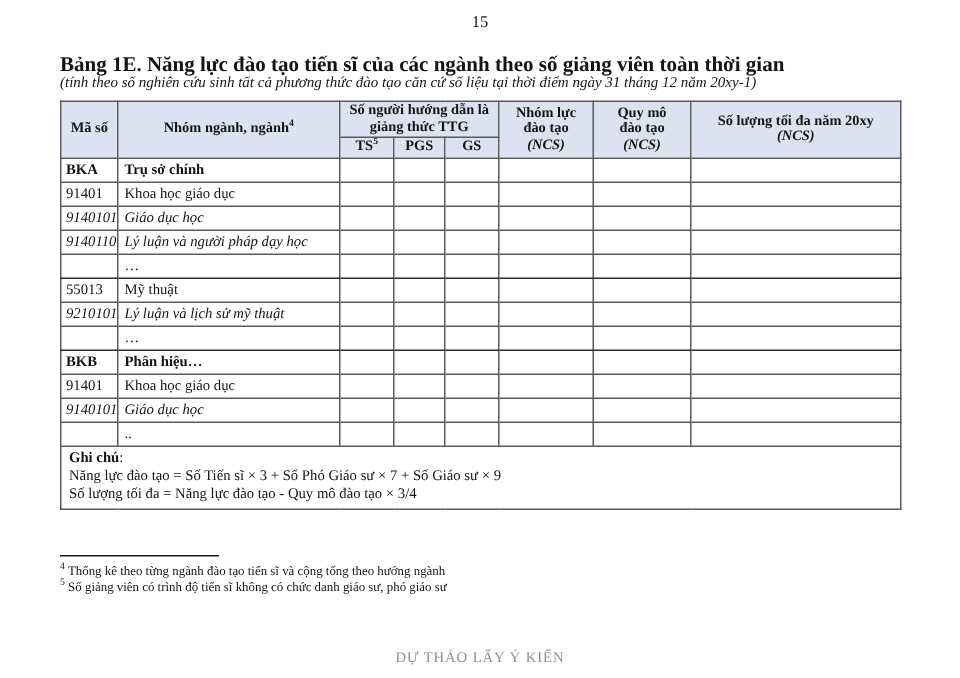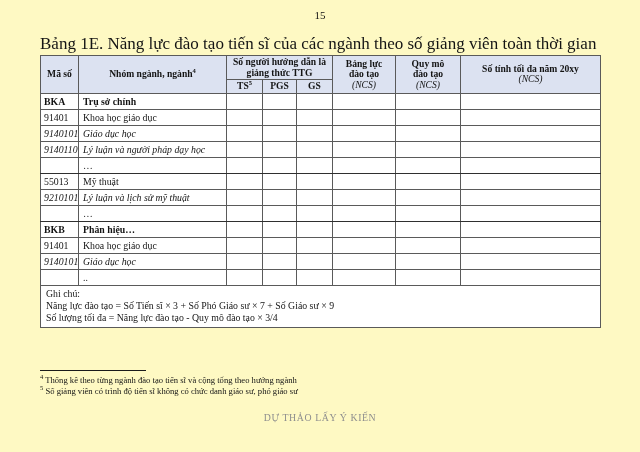--- a/index.html
+++ b/index.html
@@ -6,40 +6,40 @@
     --header-bg: #dce2f1;
     --footer-color: #8e8e8e;
   }
   * { margin: 0; padding: 0; box-sizing: border-box; }
   html, body { background: #e8e8e8; }
   body { font-family: "Liberation Serif", "DejaVu Serif", serif; color: #141414; }
   .page {
     position: relative;
     width: 640px;
     height: 452px;
-    background: #fef9c3;
+    background: #ffffff;
     overflow: hidden;
   }
   .page-number {
     position: absolute;
     top: 9px;
     left: 0;
     width: 100%;
     text-align: center;
     font-size: 11px;
   }
   .content {
     position: absolute;
     left: 40px;
     top: 37px;
     width: 564px;
   }
   .title {
-    font-weight: normal;
-    font-size: 17px;
+    font-weight: bold;
+    font-size: 14px;
     line-height: 13px;
     white-space: nowrap;
   }
   .subtitle {
     font-style: italic;
     font-size: 10px;
     line-height: 12px;
     white-space: nowrap;
   }
   table.cap-table {
@@ -74,55 +74,56 @@
   .cell-code { padding-left: 3px !important; margin-top: 24px; }
   tr.row-bold td { font-weight: bold; }
   tr.row-italic td { font-style: italic; }
   tr.section-end td { border-bottom: 1.6px solid #2f2f2f; }
   td.notes-cell {
     font-size: 9.8px;
     line-height: 12px;
     padding: 2px 5px 3px 5px;
     background: #fff;
   }
-  .notes-label { font-weight: normal; }
-  .ital { font-style: italic; font-weight: normal; }
+  .notes-label { font-weight: bold; }
+  .ital { font-style: italic; font-weight: bold; }
   sup { font-size: 6.5px; vertical-align: super; line-height: 0; }
   .footnotes {
     position: absolute;
     left: 40px;
     top: 370px;
     font-size: 8.6px;
     line-height: 11px;
   }
   .fn-sep {
     width: 106px;
     border-top: 1px solid #1a1a1a;
     margin-bottom: 4px;
   }
   .doc-footer {
     position: absolute;
-    top: 412px;
+    top: 433px;
     left: 0;
     width: 100%;
     text-align: center;
     color: var(--footer-color);
     font-size: 9.8px;
     letter-spacing: 0.6px;
   }
 </style>
 </head>
 <body>
 
 <div class="page">
 
   <div class="page-number">15</div>
 
   <div class="content">
     <div class="title">Bảng 1E. Năng lực đào tạo tiến sĩ của các ngành theo số giảng viên toàn thời gian</div>
+    <div class="subtitle">(tính theo số nghiên cứu sinh tất cả phương thức đào tạo căn cứ số liệu tại thời điểm ngày 31 tháng 12 năm 20xy-1)</div>
 
     <table class="cap-table">
       <colgroup>
         <col style="width:38px">
           <col style="width:148px">
         <col style="width:36px">
           <col style="width:34px">
           <col style="width:36px">
         <col style="width:63px">
           <col style="width:65px">
@@ -134,31 +135,31 @@
             <span>Mã số</span>
           </th>
           <th rowspan="2">
             <span>Nhóm ngành, ngành</span><sup>4</sup>
           </th>
           <th colspan="3">
             <span>Số người hướng dẫn là</span><br>
             <span>giảng thức TTG</span>
           </th>
           <th rowspan="2">
-            <span>Bảng lực</span><br>
+            <span>Nhóm lực</span><br>
             <span>đào tạo</span><br>
             <span class="ital">(NCS)</span>
           </th>
           <th rowspan="2">
             <span>Quy mô</span><br>
             <span>đào tạo</span><br>
             <span class="ital">(NCS)</span>
           </th>
           <th rowspan="2">
-            <span>Số tính tối đa năm 20xy</span><br>
+            <span>Số lượng tối đa năm 20xy</span><br>
             <span class="ital">(NCS)</span>
           </th>
         </tr>
         <tr class="h2">
           <th>
             <span>TS</span><sup>5</sup>
           </th>
           <th>PGS</th>
           <th>GS</th>
         </tr>

